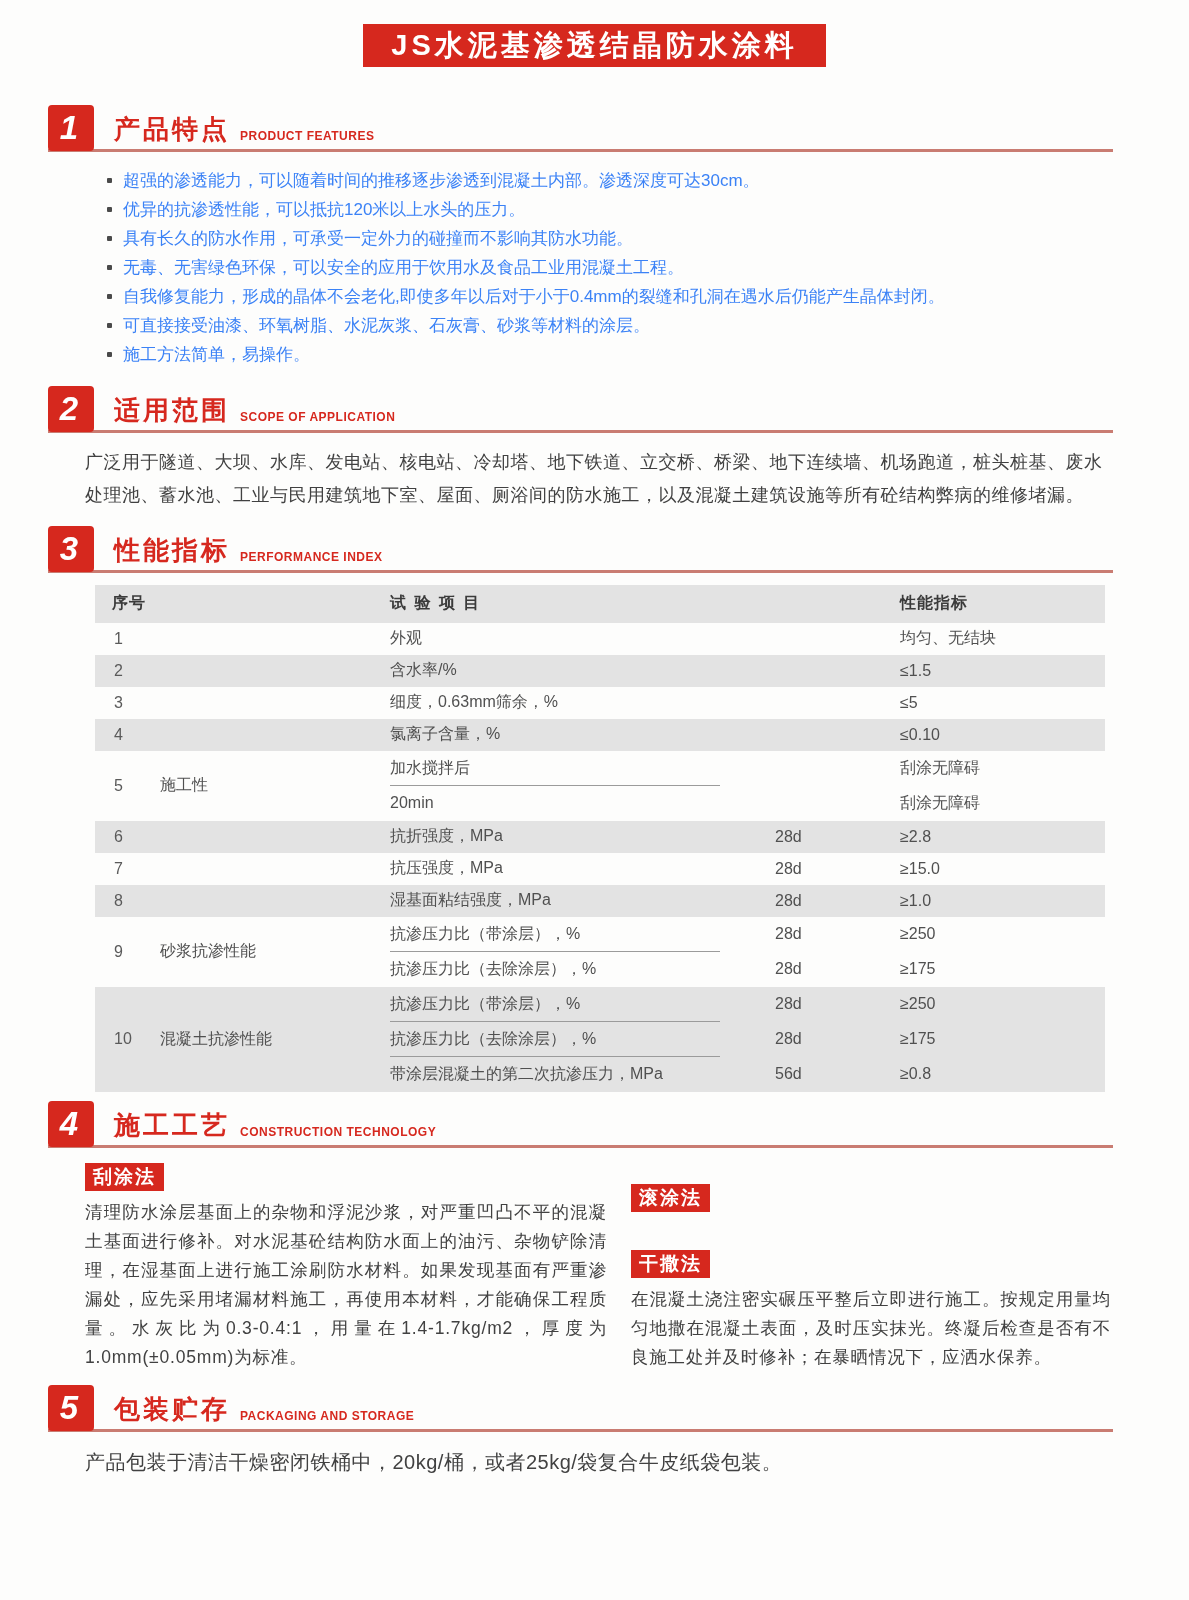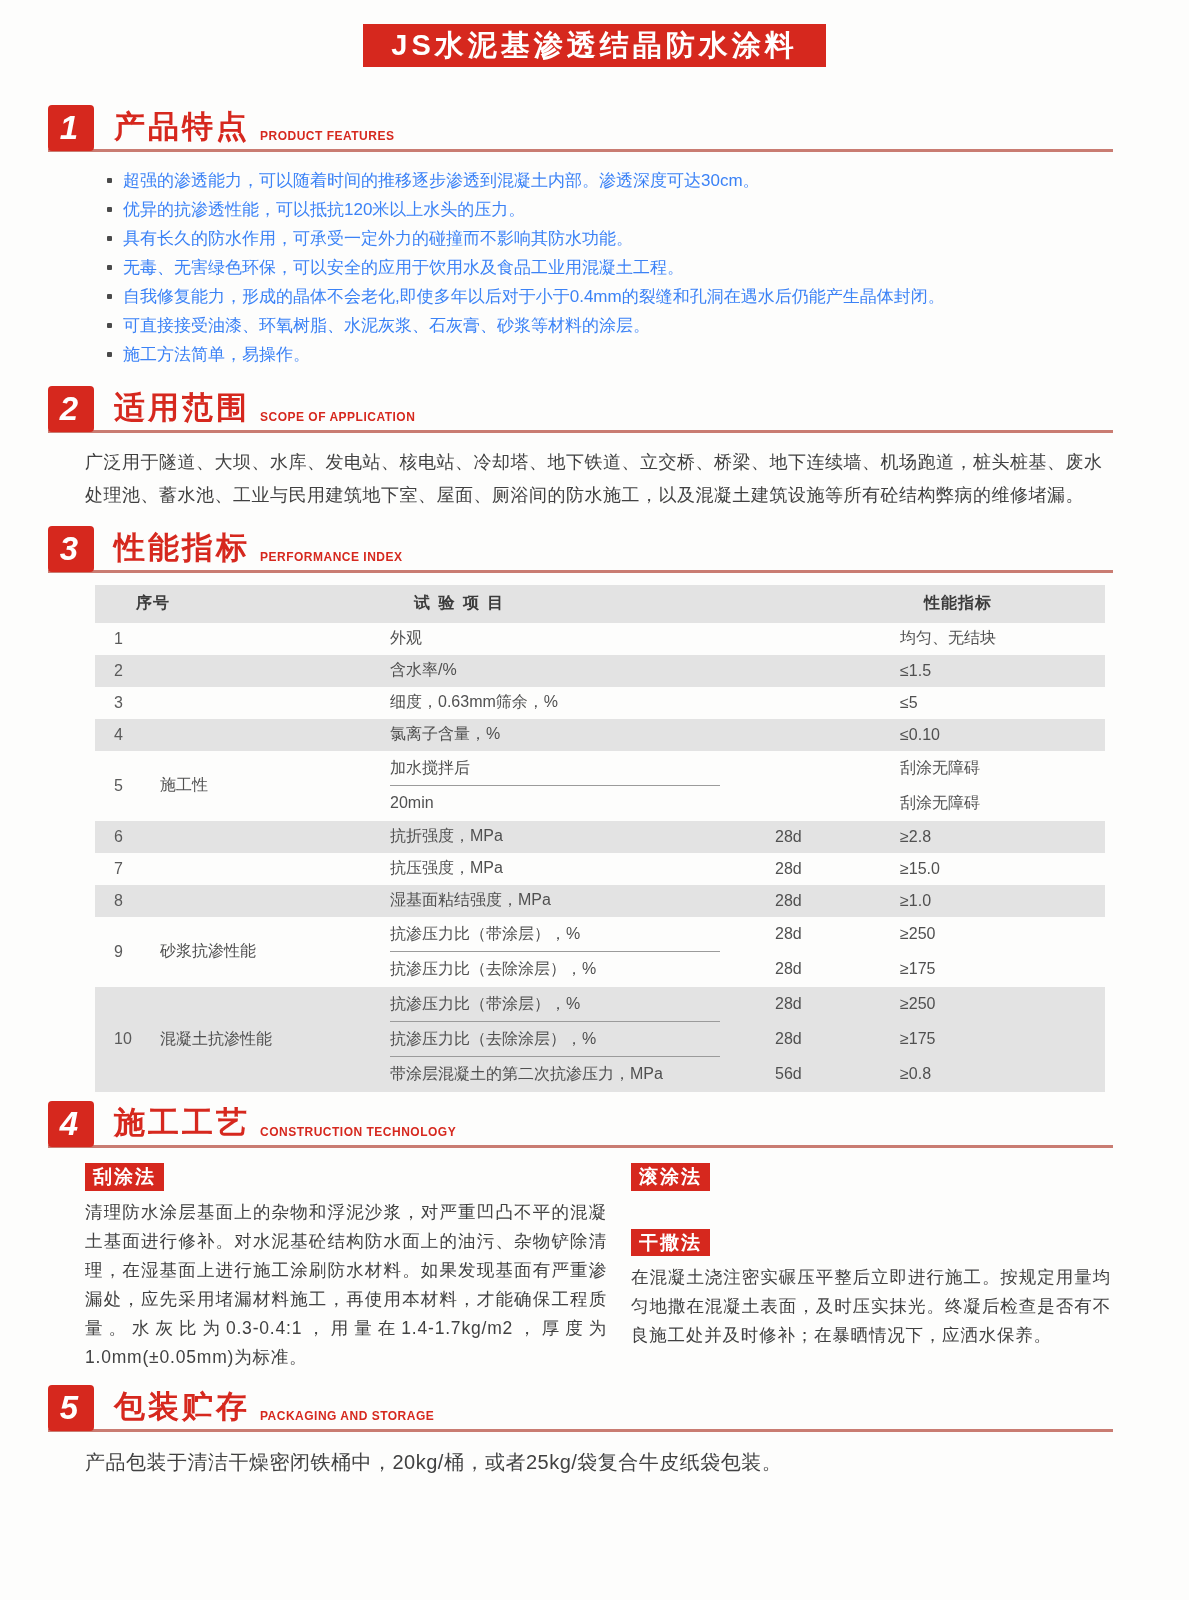--- a/index.html
+++ b/index.html
@@ -16,52 +16,52 @@
   
   .banner{margin:24px auto 0;width:fit-content;background:var(--red);color:#fff;
     font-size:29px;font-weight:bold;letter-spacing:4px;padding:4px 28px;line-height:1.2;}
 
   
   .sec-header{display:flex;align-items:flex-end;margin:0 76px 0 48px;
     border-bottom:3px solid var(--red-line);padding-bottom:7px;}
   .sec-num{flex:0 0 auto;width:46px;height:46px;background:var(--red);color:#fff;
     font-size:33px;font-weight:bold;font-style:italic;display:flex;align-items:center;
     justify-content:center;border-radius:4px;margin-bottom:-9px;padding-right:4px;}
-  .sec-title{font-size:31px;color:var(--red);font-weight:bold;margin-left:20px;line-height:1;letter-spacing:3px;}
+  .sec-title{font-size:26px;color:var(--red);font-weight:bold;margin-left:20px;line-height:1;letter-spacing:3px;}
   .sec-sub{font-size:12px;color:var(--red);font-weight:bold;margin-left:10px;line-height:1;letter-spacing:.5px;}
 
   
   .features{list-style:none;margin:14px 60px 0 106px;}
   .features li{position:relative;padding-left:17px;font-size:17px;color:#3b82f6;line-height:29px;}
   .features li::before{content:"";position:absolute;left:1px;top:12px;width:5px;height:5px;background:#4a4a4a;border-radius:1px;}
 
   
   .scope{margin:13px 70px 0 85px;font-size:18px;color:#414141;line-height:33px;letter-spacing:.5px;}
 
   
   .ptable{margin:12px 0 0 95px;width:1010px;font-size:16px;color:#505050;}
-  .thead{display:flex;align-items:center;height:38px;background:var(--stripe);font-weight:bold;color:#3b3b3b;padding-left:24px;}
+  .thead{display:flex;align-items:center;height:38px;background:var(--stripe);font-weight:bold;color:#3b3b3b;}
   .h-no{width:295px;padding-left:17px;letter-spacing:1px;}
   .h-item{width:385px;letter-spacing:2px;}
   .h-age{width:125px;}
   .h-index{flex:1;letter-spacing:1px;}
   .trow{display:flex;align-items:stretch;}
   .trow.shaded{background:var(--stripe);}
   .cno{width:65px;padding-left:19px;display:flex;align-items:center;color:#5a5a5a;}
   .ccat{width:230px;display:flex;align-items:center;}
   .citems{flex:1;display:flex;flex-direction:column;justify-content:center;}
   .iline{display:flex;align-items:center;min-height:32px;}
   .trow.multi .iline{min-height:35px;}
   .iname{width:385px;align-self:stretch;display:flex;align-items:center;position:relative;padding-right:12px;}
   .iline.divided .iname::after{content:"";position:absolute;left:0;right:55px;bottom:0;height:1px;background:#9b9b9b;}
   .iage{width:125px;}
   .ivalue{flex:1;}
 
   
-  .construction{display:flex;margin:15px 0 0 85px;}
+  .construction{display:flex;margin:15px 0 0 85px;align-items:flex-end;}
   .col-left{width:522px;}
   .col-right{width:480px;margin-left:24px;}
   .badge{display:inline-block;background:var(--red);color:#fff;font-size:19px;font-weight:bold;
     padding:2px 8px;letter-spacing:2px;line-height:1.25;}
   .method-text{margin-top:7px;font-size:17.5px;color:#414141;line-height:29px;letter-spacing:.8px;text-align:justify;}
   .badge-gap{height:38px;}
 
   
   .packaging{margin:17px 70px 0 85px;font-size:20px;color:#414141;line-height:26px;letter-spacing:.5px;}
 

